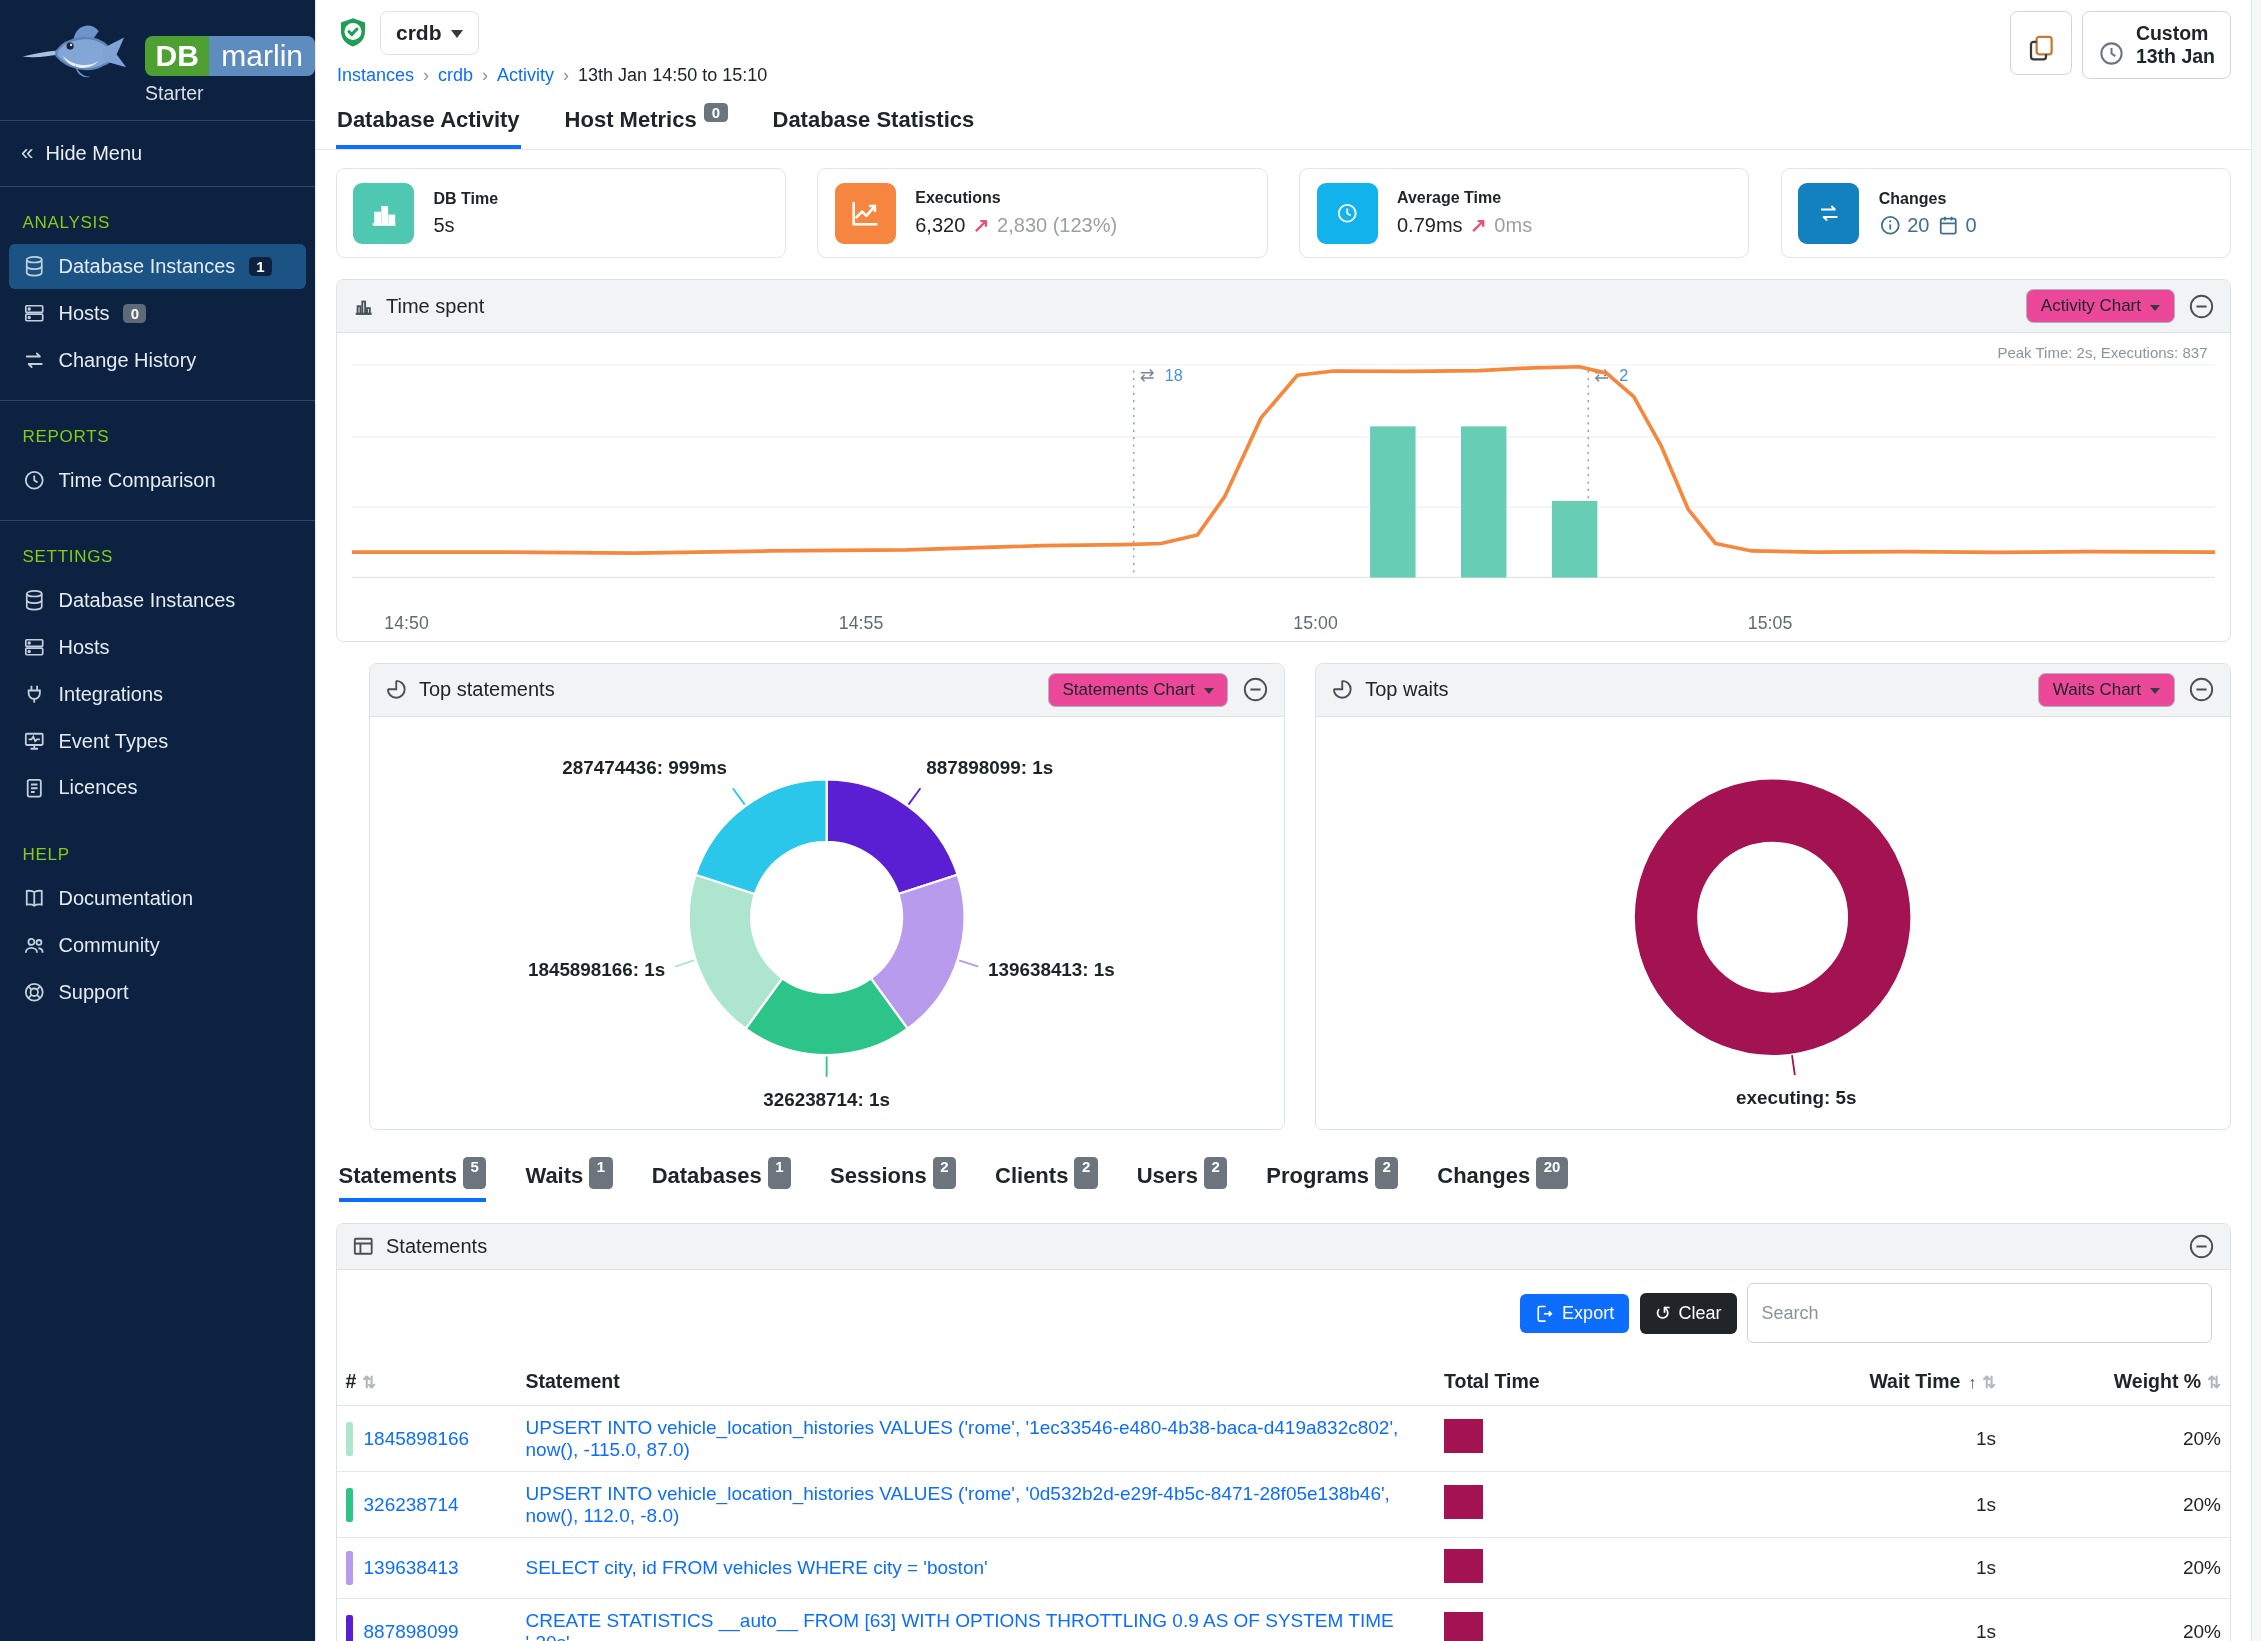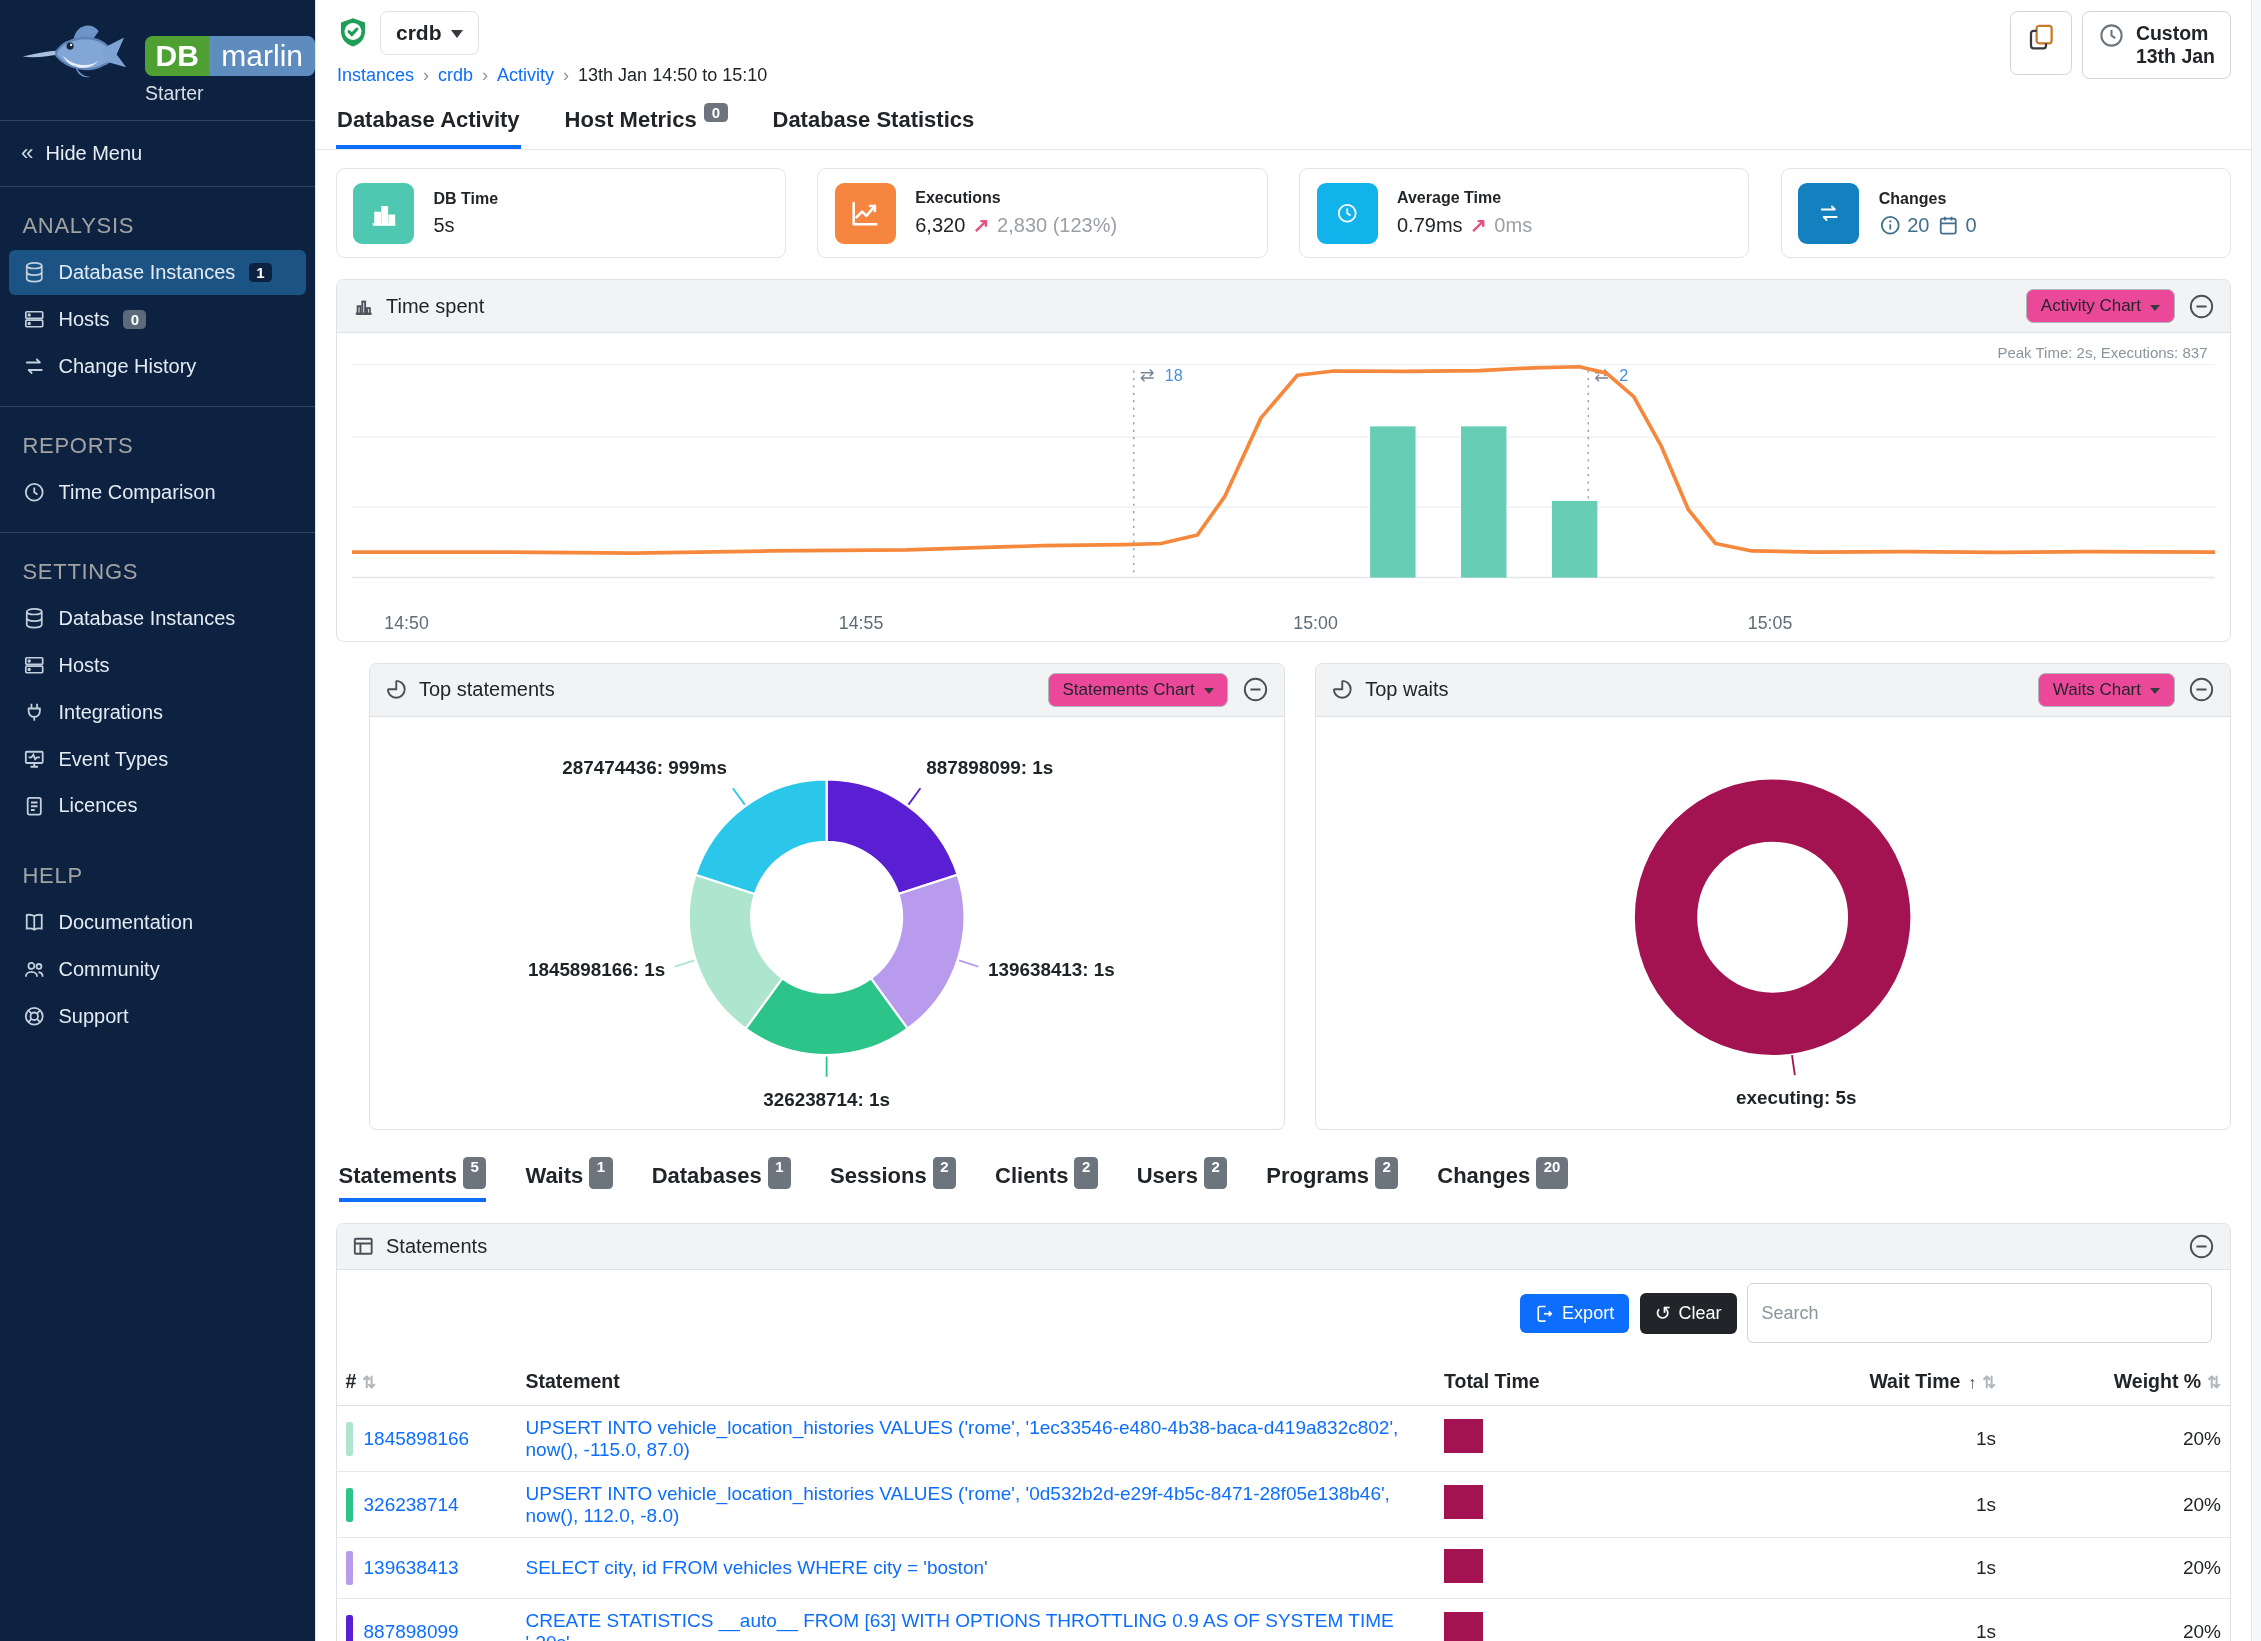--- a/index.html
+++ b/index.html
@@ -12,42 +12,42 @@
   .fish { width:127px; height:75px; flex:none; }
   .logo-right { margin-top:19.5px; }
   .logo-badges { display:flex; font-weight:bold; font-size:30px; }
   .logo-db { background:#4ea032; color:#fff; padding:3px 10.5px; border-radius:7.5px 0 0 7.5px; }
   .logo-marlin { background:#5e8cbe; color:#fff; padding:3px 12px; border-radius:0 7.5px 7.5px 0; font-weight:normal; }
   .logo-edition { margin-top:6px; font-size:19.5px; color:#d9dee5; }
   .side-divider { height:0.7px; background:rgba(255,255,255,0.16); margin:4.5px 0; }
   .hide-menu { display:flex; align-items:center; gap:12px; padding:15px 21px; font-size:20px; cursor:pointer; color:#e8eef4; }
   .hide-glyph { font-size:22.5px; color:#cfd9e2; }
   .side-section { padding:6px 0 10.5px 0; }
-  .side-label { font-size:22px; letter-spacing:0.7px; color:#a3a3a3; padding:16.5px 22.5px 9px 22.5px; }
+  .side-label { font-size:17px; letter-spacing:0.7px; color:#84cc16; padding:16.5px 22.5px 9px 22.5px; }
   .side-item { display:flex; align-items:center; gap:13.5px; padding:11.2px 13.5px; margin:1.5px 9px; border-radius:6px; font-size:20px; color:#e4ebf2; cursor:pointer; }
   .side-item.active { background:#1b5384; }
   .side-item .ic { color:#c3d0dc; }
   .badge { font-size:15px; font-weight:bold; border-radius:4.5px; padding:2.2px 7.5px; line-height:1; color:#fff; }
   .badge-dark { background:#0d2240; }
   .badge-gray { background:#5c6a79; }
   .ic { display:inline-flex; align-items:center; justify-content:center; }
   .ic svg { display:block; }
 
   
   .main { flex:1; display:flex; flex-direction:column; background:#fff; border-left:0.7px solid #e3e7ea; position:relative; }
   .topbar { display:flex; justify-content:space-between; padding:10.5px 19.5px 0 19.5px; }
   .instance-row { display:flex; align-items:center; gap:10.5px; }
   .instance-btn { display:flex; align-items:center; gap:9px; background:#fff; border:0.7px solid #dee2e6; border-radius:7.5px; padding:9px 15px; font-size:21px; font-weight:bold; color:#212529; cursor:pointer; }
   .caret { width:0; height:0; border-left:6.7px solid transparent; border-right:6.7px solid transparent; border-top:8.2px solid #343a40; margin-top:3px; }
   .breadcrumb { display:flex; gap:9px; align-items:center; font-size:18px; margin:10.5px 0 6px 1.5px; }
   .breadcrumb a { color:#0d6efd; text-decoration:none; cursor:pointer; }
   .breadcrumb .sep { color:#8a949d; }
   .breadcrumb .current { color:#212529;text-align:center; }
   .topbar-right { display:flex; gap:10.5px; align-items:flex-start; }
-  .tool-btn { background:#fff; border:0.7px solid #ced4da; border-radius:7.5px; padding:10.5px 15px; display:flex; align-items:flex-start; gap:10.5px; cursor:pointer; min-height:64px; }
+  .tool-btn { background:#fff; border:0.7px solid #ced4da; border-radius:7.5px; padding:10.5px 15px; display:flex; align-items:flex-end; gap:10.5px; cursor:pointer; min-height:64px; }
   .custom-btn .txt { font-size:19.5px; font-weight:bold; color:#212529; line-height:22.5px; text-align:left; }
 
   .tabbar { display:flex; gap:42px; padding:0 19.5px; border-bottom:1.5px solid #e3e7ea; margin-top:4.5px; }
   .tab { font-size:22px; font-weight:bold; color:#212529; padding:10.5px 1.5px 12px 1.5px; border-bottom:4.5px solid transparent; cursor:pointer; display:flex; gap:7.5px; align-items:flex-start; }
   .tab.active { border-bottom-color:#0d6efd; }
   .tab .badge { margin-top:-4.5px; background:#6c757d; }
 
   .content { flex:1; padding:18px 19.5px 0 19.5px; overflow:hidden; }
 
   

